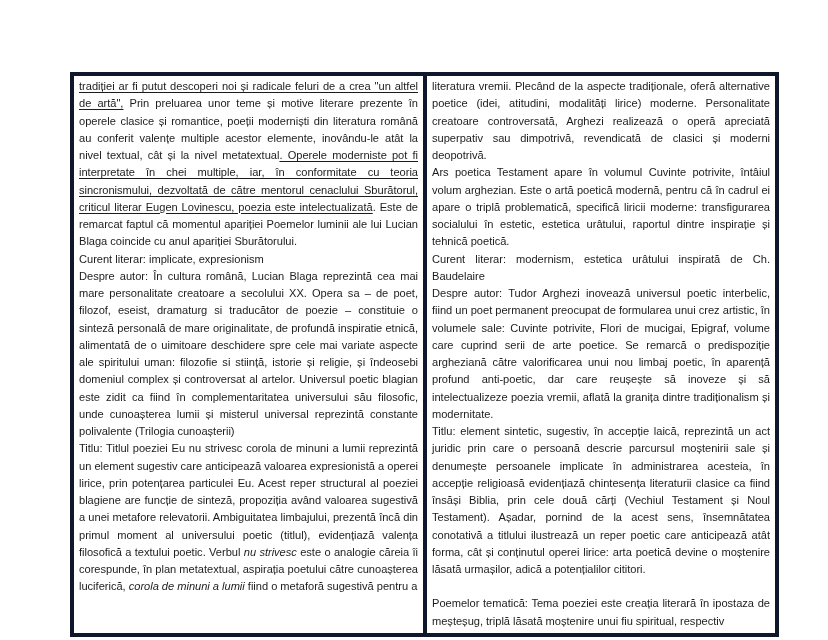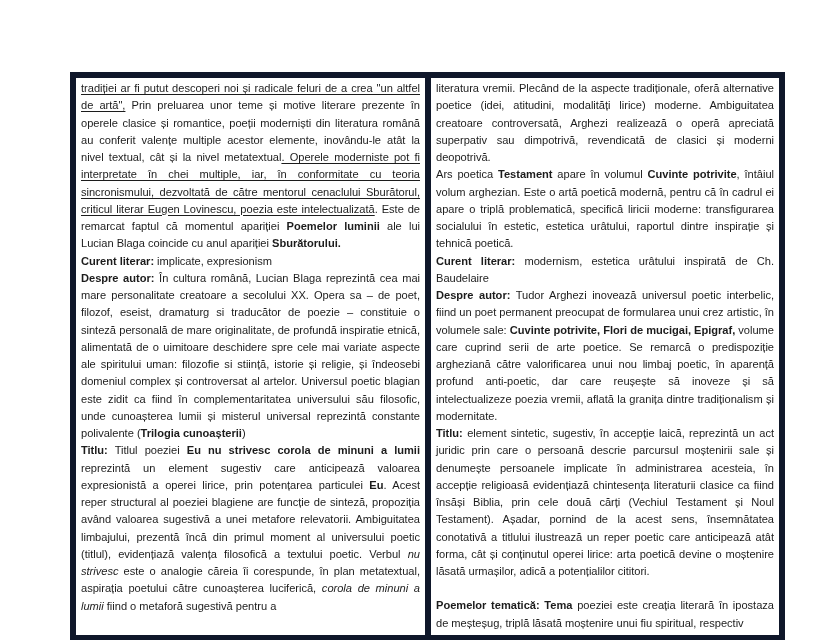--- a/index.html
+++ b/index.html
@@ -22,40 +22,40 @@
   }
   .doc-table {
     position: absolute;
     left: 70px;
     top: 72px;
     width: 679px;
     border-collapse: collapse;
     table-layout: fixed;
   }
   .doc-table td {
-    border: 6px solid #0f172a;
+    border: 4px solid #0f172a;
     vertical-align: top;
     padding: 2px 5px 3px 5px;
   }
   .cell-left { width: 339px; }
   .cell-right { width: 338px; }
 
   .para {
     margin: 0;
     font-size: 11.1px;
     line-height: 17.25px;
     text-align: justify;
     text-justify: inter-word;
     hyphens: none;
     letter-spacing: -0.02px;
   }
   .para + .para { margin-top: 0; }
   .spacer { height: 17px; }
 
-  b, .b { font-weight: bold; }
+  b, .b { font-weight: normal; }
   i, .i { font-style: italic; }
   u, .u { text-decoration: underline; text-underline-offset: 1.5px; }
 
   
   .rich { display: inline; }
 </style>
 </head>
 <body>
 
 <div class="page">
@@ -65,21 +65,21 @@
         <td class="cell-left">
           <div>
               <p class="para"><span class="rich u">tradiției ar fi putut descoperi noi și radicale feluri de a crea "un altfel de artă",</span><span class="rich"> Prin preluarea unor teme și motive literare prezente în operele clasice și romantice, poeții moderniști din literatura română au conferit valențe multiple acestor elemente, inovându-le atât la nivel textual, cât și la nivel metatextual</span><span class="rich u">. Operele moderniste pot fi interpretate în chei multiple, iar, în conformitate cu teoria sincronismului, dezvoltată de către mentorul cenaclului Sburătorul, criticul literar Eugen Lovinescu, poezia este intelectualizată</span><span class="rich">. Este de remarcat faptul că momentul apariției </span><span class="rich b">Poemelor luminii</span><span class="rich"> ale lui Lucian Blaga coincide cu anul apariției </span><span class="rich b">Sburătorului.</span></p>
               <p class="para"><span class="rich b">Curent literar:</span><span class="rich"> implicate, expresionism</span></p>
               <p class="para"><span class="rich b">Despre autor:</span><span class="rich"> În cultura română, Lucian Blaga reprezintă cea mai mare personalitate creatoare a secolului XX. Opera sa – de poet, filozof, eseist, dramaturg si traducător de poezie – constituie o sinteză personală de mare originalitate, de profundă inspiratie etnică, alimentată de o uimitoare deschidere spre cele mai variate aspecte ale spiritului uman: filozofie si stiință, istorie și religie, și îndeosebi domeniul complex și controversat al artelor. Universul poetic blagian este zidit ca fiind în complementaritatea universului său filosofic, unde cunoașterea lumii și misterul universal reprezintă constante polivalente (</span><span class="rich b">Trilogia cunoașterii</span><span class="rich">)</span></p>
               <p class="para"><span class="rich b">Titlu:</span><span class="rich"> Titlul poeziei </span><span class="rich b">Eu nu strivesc corola de minuni a lumii</span><span class="rich"> reprezintă un element sugestiv care anticipează valoarea expresionistă a operei lirice, prin potențarea particulei </span><span class="rich b">Eu</span><span class="rich">. Acest reper structural al poeziei blagiene are funcție de sinteză, propoziția având valoarea sugestivă a unei metafore relevatorii. Ambiguitatea limbajului, prezentă încă din primul moment al universului poetic (titlul), evidențiază valența filosofică a textului poetic. Verbul </span><span class="rich i">nu strivesc</span><span class="rich"> este o analogie căreia îi corespunde, în plan metatextual, aspirația poetului către cunoașterea luciferică, </span><span class="rich i">corola de minuni a lumii</span><span class="rich"> fiind o metaforă sugestivă pentru a</span></p>
             </div>
         </td>
         <td class="cell-right">
           <div>
-              <p class="para"><span class="rich">literatura vremii. Plecând de la aspecte tradiționale, oferă alternative poetice (idei, atitudini, modalități lirice) moderne. Ambiguitatea creatoare controversată, Arghezi realizează o operă apreciată superpativ sau dimpotrivă, revendicată de clasici și moderni deopotrivă.</span></p>
+              <p class="para"><span class="rich">literatura vremii. Plecând de la aspecte tradiționale, oferă alternative poetice (idei, atitudini, modalități lirice) moderne. Personalitate creatoare controversată, Arghezi realizează o operă apreciată superpativ sau dimpotrivă, revendicată de clasici și moderni deopotrivă.</span></p>
               <p class="para"><span class="rich">Ars poetica </span><span class="rich b">Testament</span><span class="rich"> apare în volumul </span><span class="rich b">Cuvinte potrivite</span><span class="rich">, întâiul volum arghezian. Este o artă poetică modernă, pentru că în cadrul ei apare o triplă problematică, specifică liricii moderne: transfigurarea socialului în estetic, estetica urâtului, raportul dintre inspirație și tehnică poetică.</span></p>
               <p class="para"><span class="rich b">Curent literar:</span><span class="rich"> modernism, estetica urâtului inspirată de Ch. Baudelaire</span></p>
               <p class="para"><span class="rich b">Despre autor:</span><span class="rich"> Tudor Arghezi inovează universul poetic interbelic, fiind un poet permanent preocupat de formularea unui crez artistic, în volumele sale: </span><span class="rich b">Cuvinte potrivite, Flori de mucigai, Epigraf,</span><span class="rich"> volume care cuprind serii de arte poetice. Se remarcă o predispoziție argheziană către valorificarea unui nou limbaj poetic, în aparență profund anti-poetic, dar care reușește să inoveze și să intelectualizeze poezia vremii, aflată la granița dintre tradiționalism și modernitate.</span></p>
               <p class="para"><span class="rich b">Titlu:</span><span class="rich"> element sintetic, sugestiv, în accepție laică, reprezintă un act juridic prin care o persoană descrie parcursul moștenirii sale și denumește persoanele implicate în administrarea acesteia, în accepție religioasă evidențiază chintesența literaturii clasice ca fiind însăși Biblia, prin cele două cărți (Vechiul Testament și Noul Testament). Așadar, pornind de la acest sens, însemnătatea conotativă a titlului ilustrează un reper poetic care anticipează atât forma, cât și conținutul operei lirice: arta poetică devine o moștenire lăsată urmașilor, adică a potențialilor cititori.</span></p>
               <div class="spacer"></div>
               <p class="para"><span class="rich b">Poemelor tematică: Tema</span><span class="rich"> poeziei este creația literară în ipostaza de meșteșug, triplă lăsată moștenire unui fiu spiritual, respectiv</span></p>
             </div>
         </td>
       </tr>
     </tbody>

